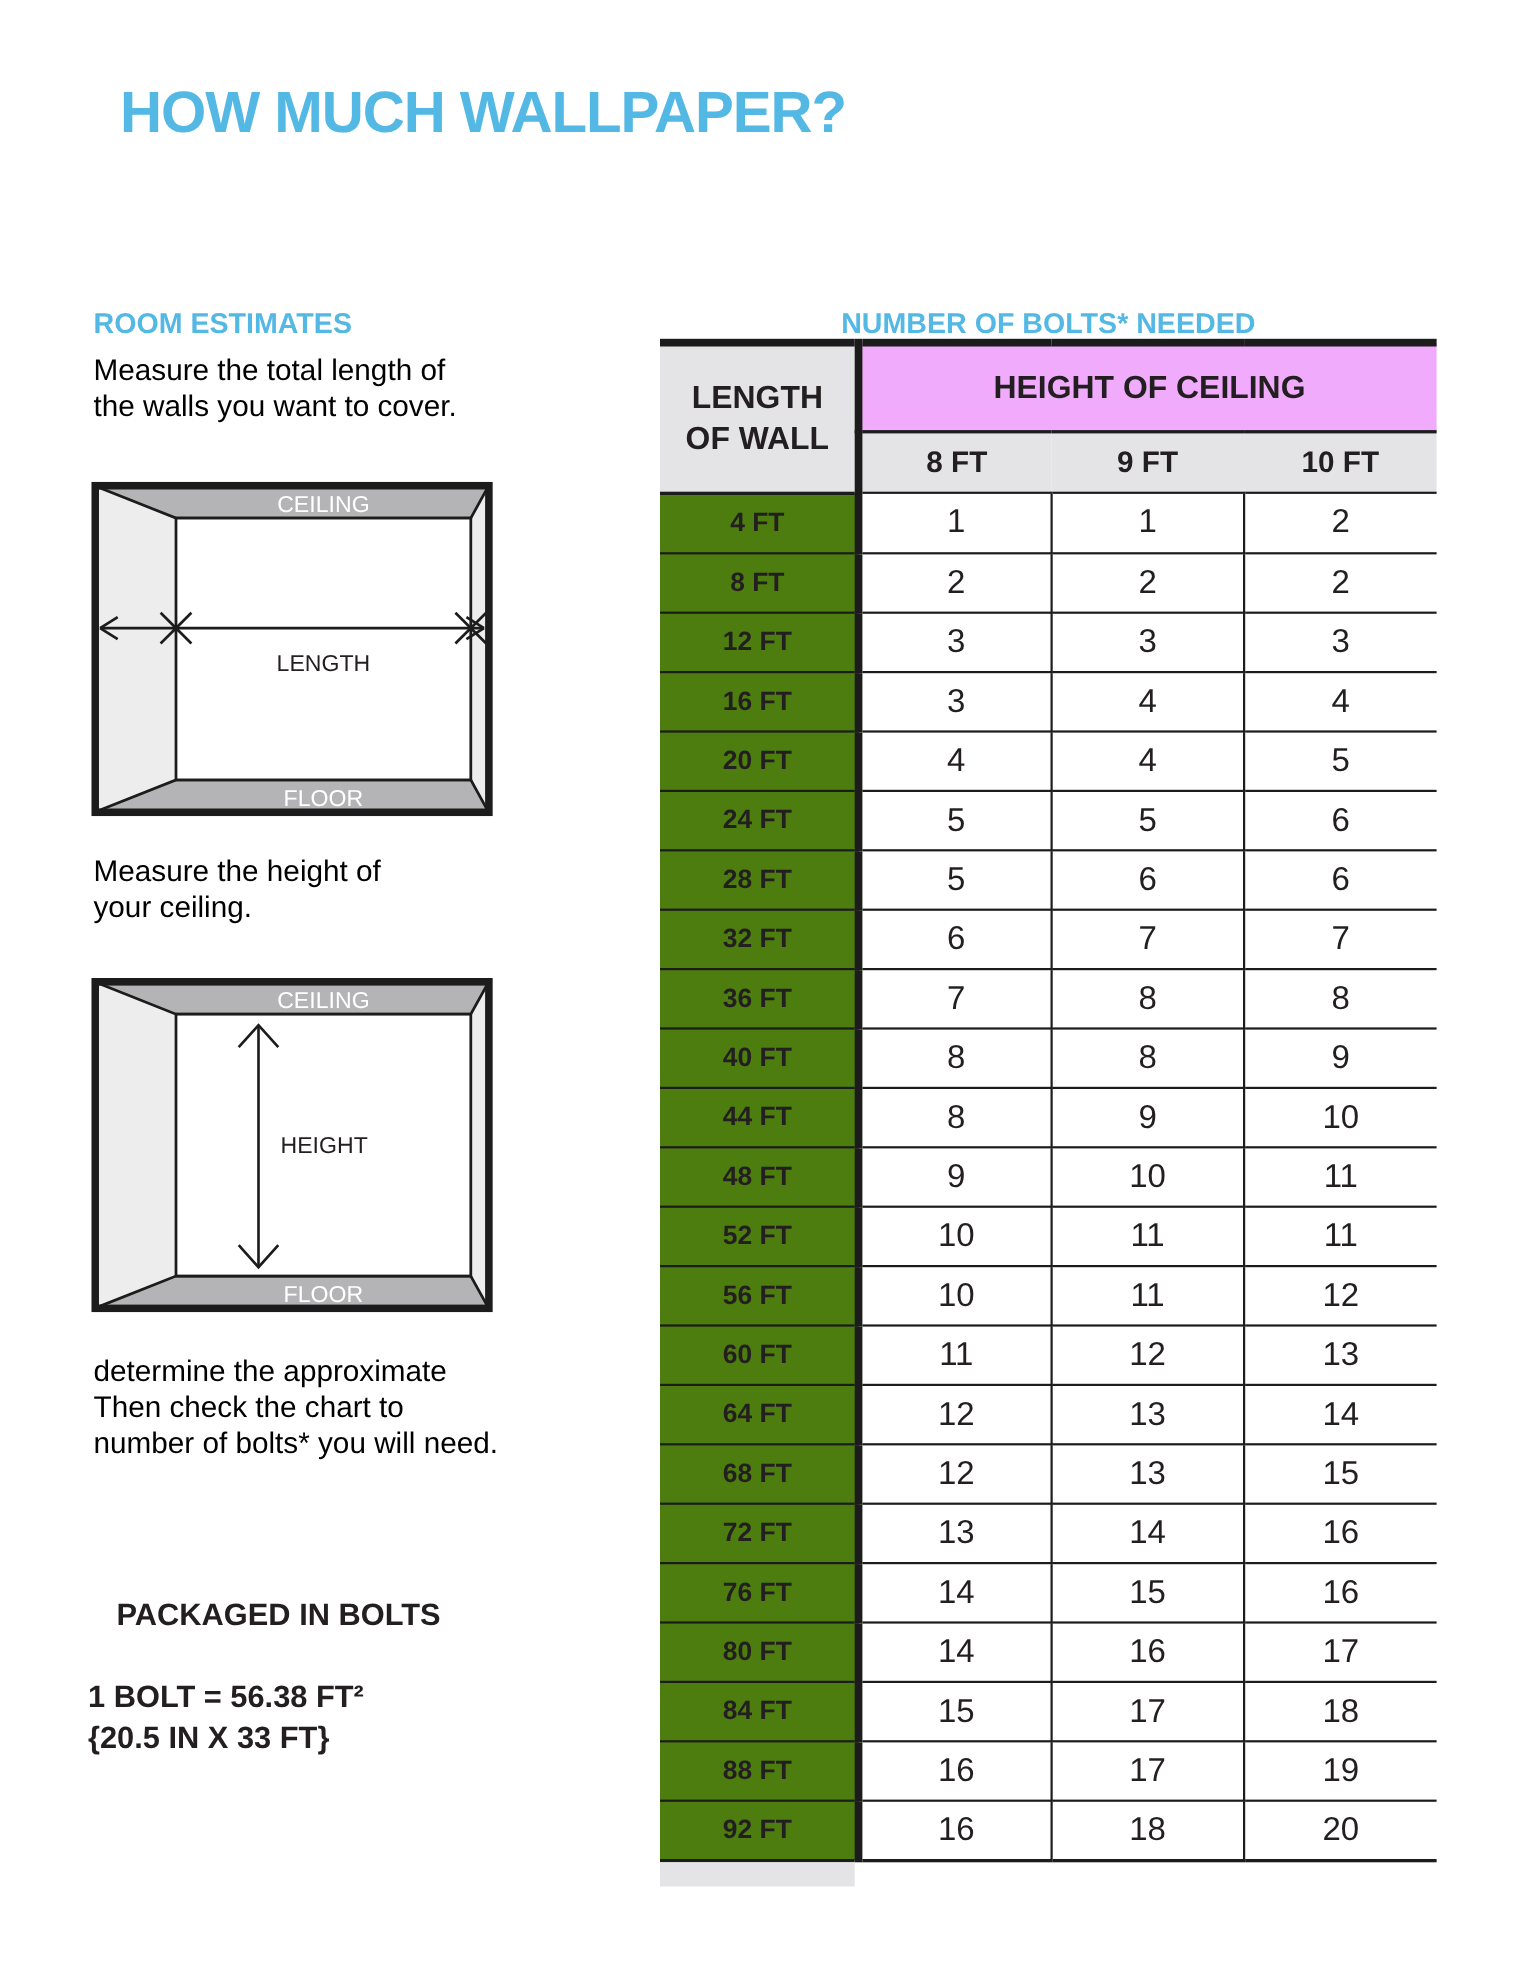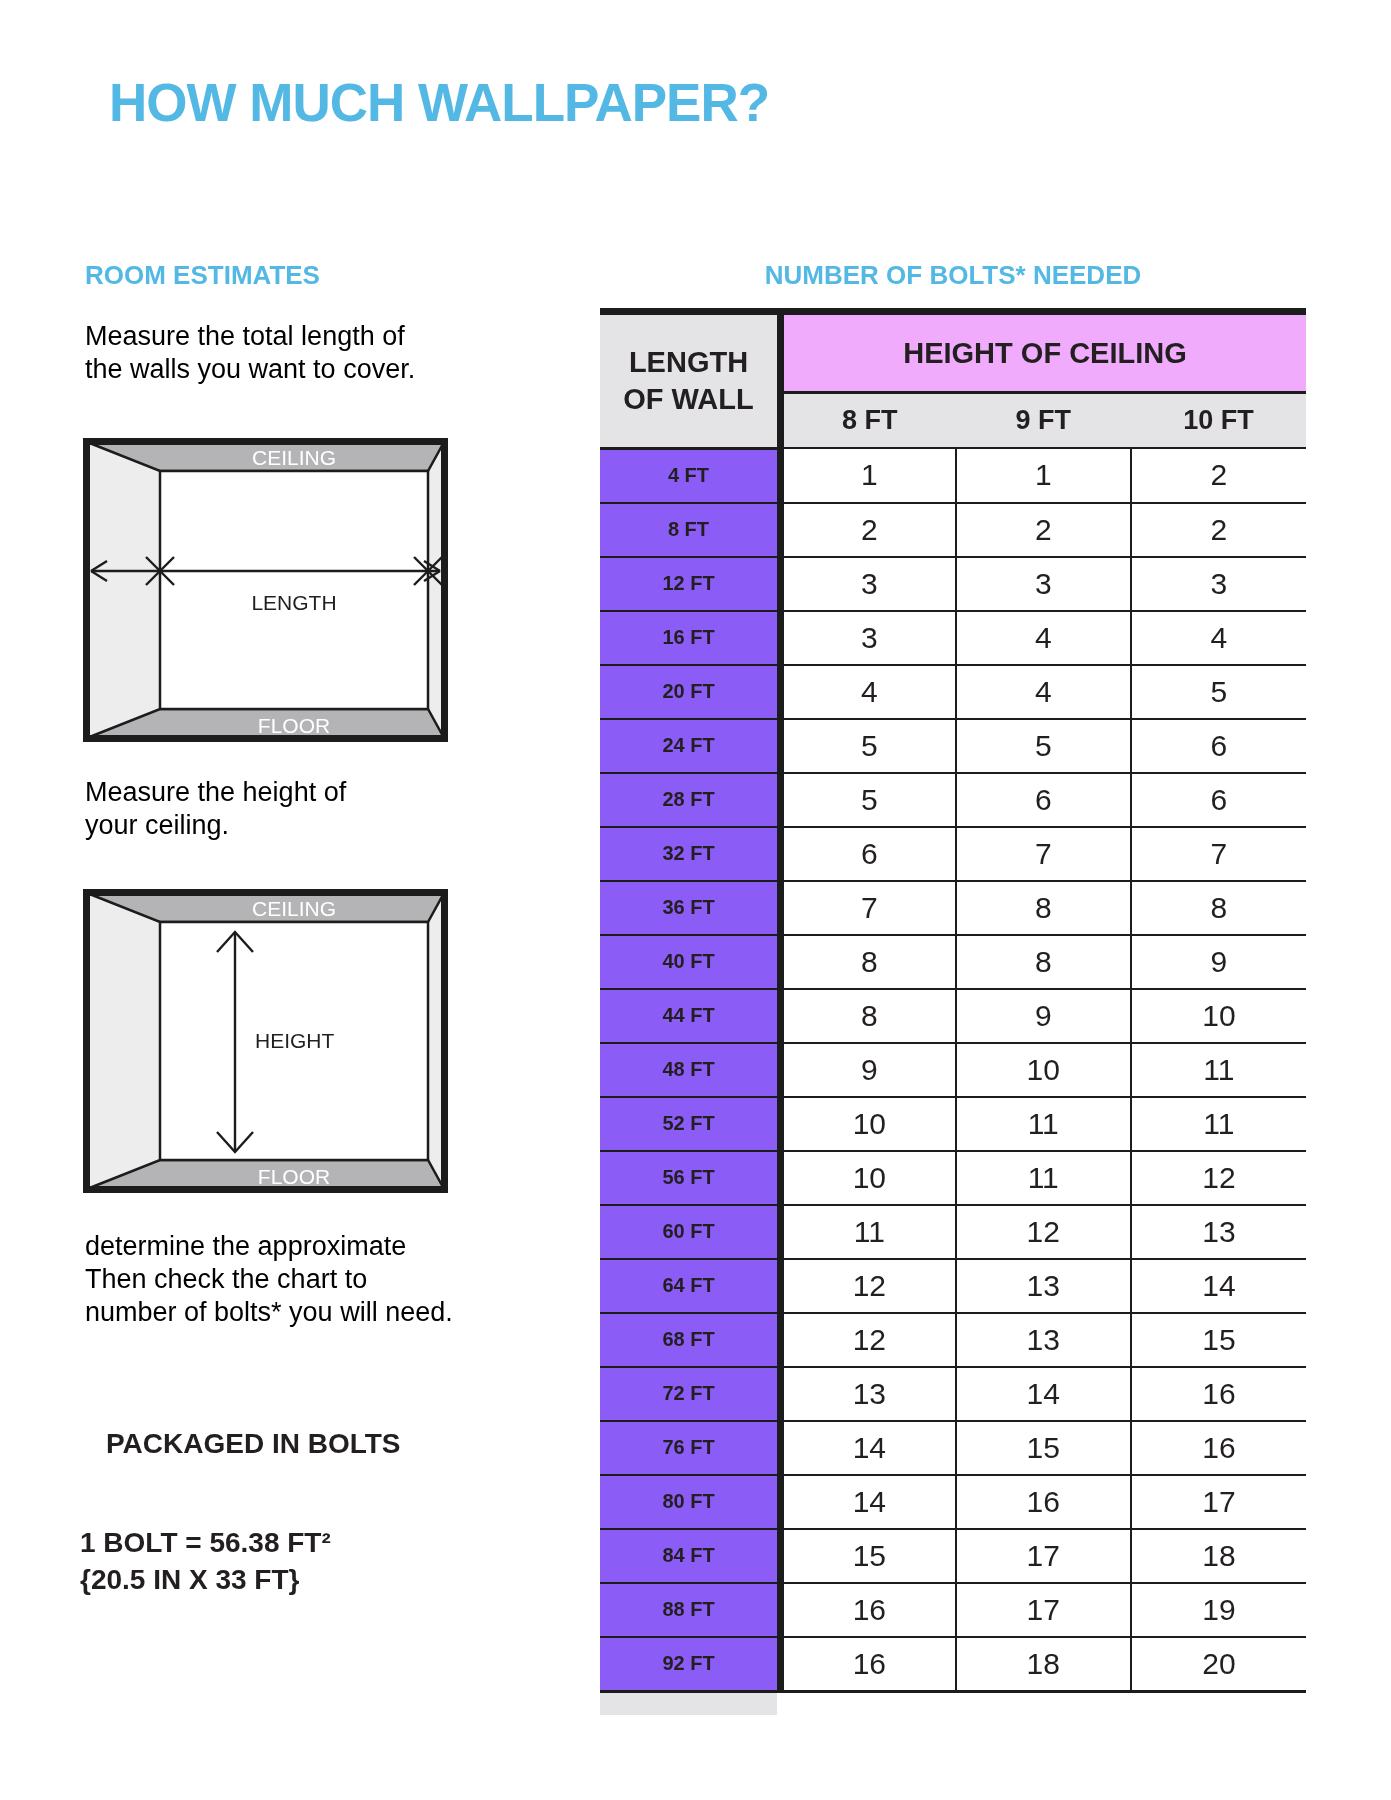--- a/index.html
+++ b/index.html
@@ -15,38 +15,39 @@
   .page-title {
     left: 80px; top: 72px;
     font-size: 53px; font-weight: bold;
     letter-spacing: -1px;
     color: #54B8E4;
     margin-left: 29px;
   }
   .section-heading {
     font-size: 26px; font-weight: bold;
     color: #54B8E4;
+    margin-top: 19px;
   }
   .left-heading { left: 85px; top: 260px; }
   .table-heading { left: 600px; top: 260px; width: 706px; text-align: center; }
 
   .body-text {
     left: 85px;
     font-size: 27px; line-height: 33px;
     color: #000000;
   }
   .step1 { top: 320px; }
   .step2 { top: 776px; }
   .step3 { top: 1230px; }
 
   .footnote {
     left: 80px; top: 1426px;
     font-size: 28px; font-weight: bold; line-height: 36px;
   }
-  .footnote .indent { padding-left: 26px; }
+  .footnote .indent { padding-left: 26px; margin-top: 24px; }
   .bolt-eq {
     left: 80px; top: 1524px;
     font-size: 28px; font-weight: bold; line-height: 37px;
   }
 
   .diagram { left: 83px; width: 365px; height: 304px; }
   .diagram1 { top: 438px; }
   .diagram2 { top: 889px; }
 
   
@@ -74,24 +75,24 @@
     font-size: 29px; font-weight: bold;
   }
   tr.subhead th {
     background: #E4E4E6;
     height: 53px;
     border-left: 0; border-right: 0;
     border-bottom: 2px solid #1c1c1c;
     font-size: 27px; font-weight: bold;
   }
   table.bolts th.rowlabel {
-    background: #8b5cf6;
+    background: #4d7c0f;
     border-right: 7px solid #1c1c1c;
     border-bottom: 2px solid #1c1c1c;
-    font-size: 20px; font-weight: bold;
+    font-size: 24px; font-weight: bold;
     height: 52px;
   }
   table.bolts td {
     background: #ffffff;
     border: 2px solid #1c1c1c;
     font-size: 30px; font-weight: normal;
     height: 52px;
   }
   table.bolts td:last-child { border-right: 0; }
   table.bolts tr:last-child td,

